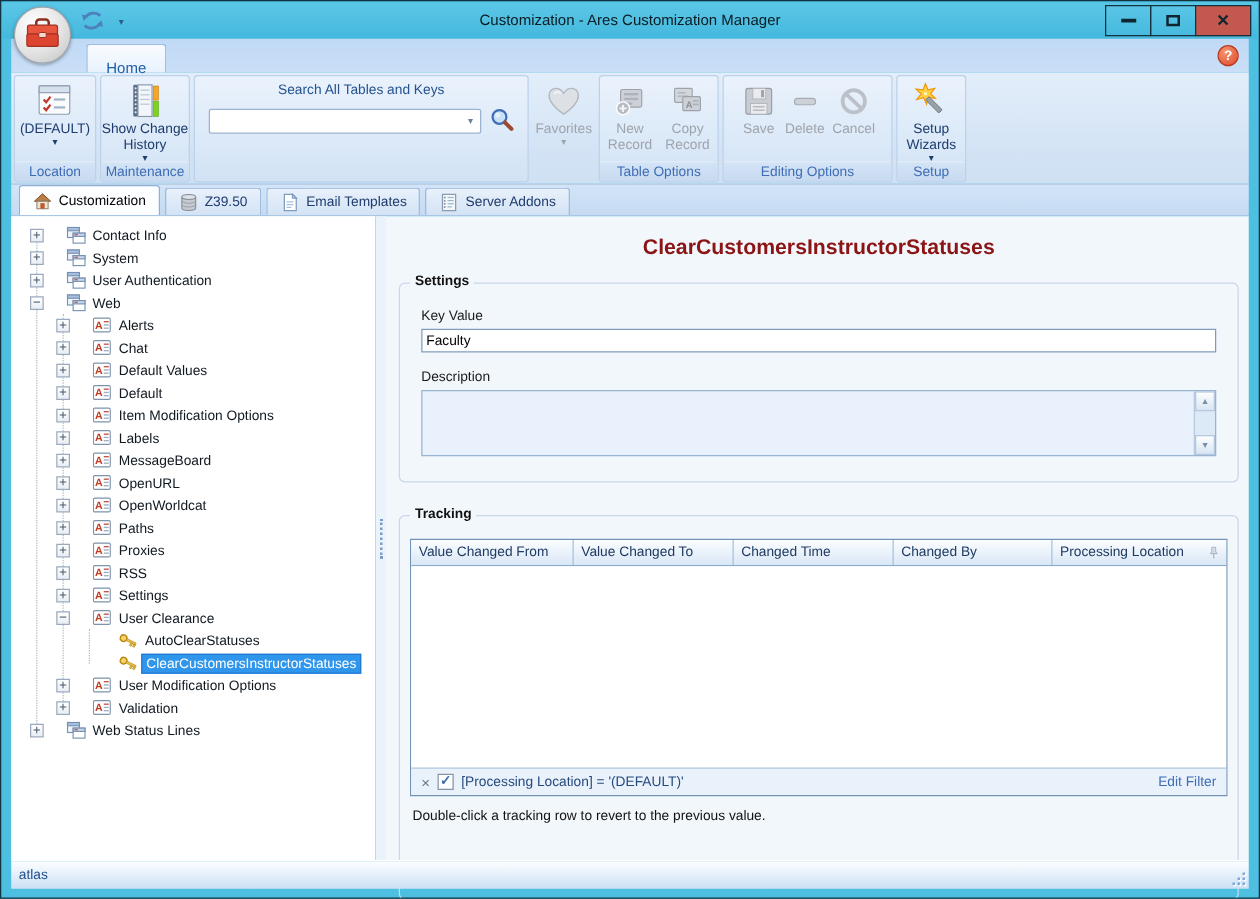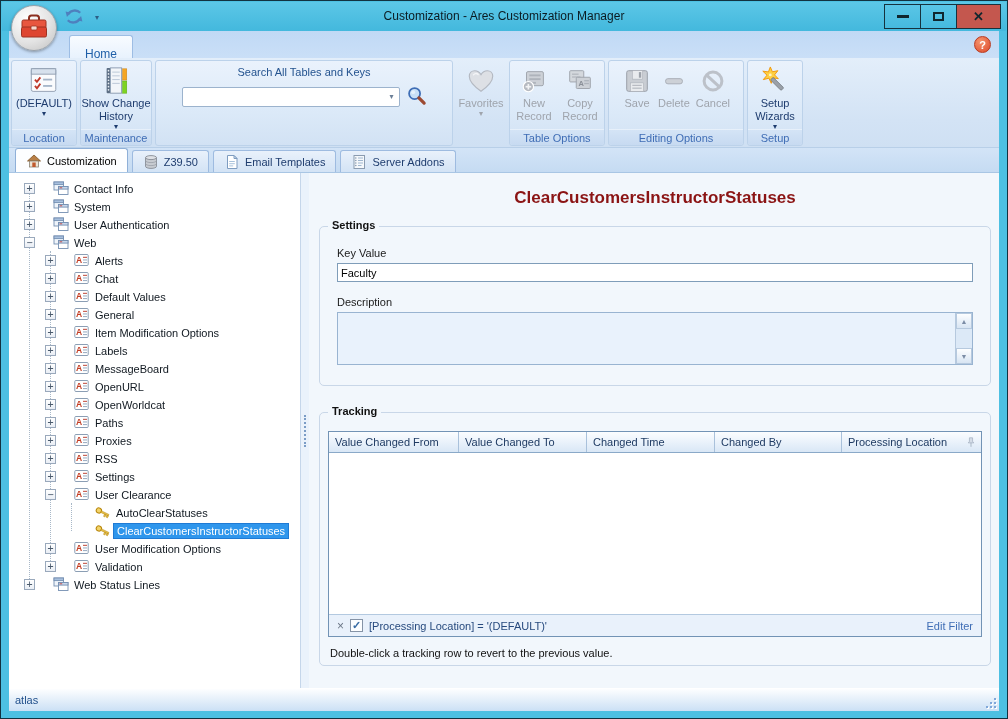--- a/index.html
+++ b/index.html
@@ -102,21 +102,21 @@
   .desc-wrap { position:relative; width:100%; height:53px; border:1px solid #99b4d1;
                background:#e9f2fc; }
   .desc-text { position:absolute; inset:1px 18px 1px 1px; padding:1px 3px; color:#222;
                line-height:13px; overflow:hidden; }
   .vscroll { position:absolute; top:0; right:0; bottom:0; width:17px; background:#dce9f7;
              border-left:1px solid #b6c9de; display:flex; flex-direction:column;
              justify-content:space-between; }
   .sbtn { height:16px; background:linear-gradient(#fdfeff,#d8e5f3); border:1px solid #b6c9de;
           color:#7c8da6; font-size:7px; display:flex; align-items:center; justify-content:center; }
 
-  .gbox-tracking { margin-top:26px; height:254px; padding:18px 8px 8px 8px; }
+  .gbox-tracking { margin-top:26px; height:308px; padding:18px 8px 8px 8px; }
   .grid { border:1px solid #7293b5; background:#fff; }
   .grid-header { display:flex; height:21px; background:linear-gradient(#fbfdff,#d9e7f6);
                  border-bottom:1px solid #8aa9c8; }
   .hcell { display:flex; align-items:center; padding:0 6px; color:#1f3b63;
            border-right:1px solid #a9c1db; position:relative; }
   .hcell.last { border-right:none; flex:1; justify-content:space-between; }
   .grid-body { height:161px; background:#fff; }
   .filter-row { height:22px; background:#e9f1fb; border-top:1px solid #b3c9e0;
                 display:flex; align-items:center; padding:0 8px; gap:6px; }
   .filter-x { color:#6b7686; font-size:12px; line-height:12px; }
@@ -227,21 +227,21 @@
                   <rect x="23" y="16" width="4.5" height="13" fill="#7ed321" stroke="#57a80e" stroke-width="0.5"></rect>
                 </svg>
             </span>
             <span class="cap" style="width:76px">Show Change History</span>
             <span class="dd">▾</span>
           </div>
         </div>
         <div class="glabel">Maintenance</div>
       </div>
 
-      <div class="rgroup" style="width:298px">
+      <div class="rgroup" style="width:268px">
         <div class="gbody" style="display:block">
           <div class="search-cap">Search All Tables and Keys</div>
           <div class="search-row">
             <div class="combo">
               <input value="" style="">
               <span class="dd">▾</span>
             </div>
             <span>
               <svg width="21" height="21" viewBox="0 0 22 22">
                   <circle cx="9" cy="9" r="5.8" fill="#c9e0f6" stroke="#3e6db5" stroke-width="1.8"></circle>
@@ -485,21 +485,21 @@
           </div>
           <div class="trow" style="top: 133px;">
             <span class="expander" style="left: 36px;">+</span>
             <svg width="15" height="14" viewBox="0 0 15 14" style="position: absolute; left: 65px; top: 1px;">
               <rect x="0.8" y="1.5" width="13.4" height="11" rx="1" fill="#ffffff" stroke="#7e93ac" stroke-width="0.9"></rect>
               <text x="2" y="10.2" font-size="8.5" font-weight="bold" fill="#c23b22" font-family="Liberation Sans, sans-serif">A</text>
               <rect x="9" y="3.8" width="4" height="1.1" fill="#c4564a"></rect>
               <rect x="9" y="6.4" width="4" height="1.1" fill="#9fb0c4"></rect>
               <rect x="9" y="9" width="4" height="1.1" fill="#9fb0c4"></rect>
             </svg>
-            <span class="tlabel" style="left: 83px;">General</span>
+            <span class="tlabel" style="left: 83px;">Default</span>
           </div>
           <div class="trow" style="top: 151px;">
             <span class="expander" style="left: 36px;">+</span>
             <svg width="15" height="14" viewBox="0 0 15 14" style="position: absolute; left: 65px; top: 1px;">
               <rect x="0.8" y="1.5" width="13.4" height="11" rx="1" fill="#ffffff" stroke="#7e93ac" stroke-width="0.9"></rect>
               <text x="2" y="10.2" font-size="8.5" font-weight="bold" fill="#c23b22" font-family="Liberation Sans, sans-serif">A</text>
               <rect x="9" y="3.8" width="4" height="1.1" fill="#c4564a"></rect>
               <rect x="9" y="6.4" width="4" height="1.1" fill="#9fb0c4"></rect>
               <rect x="9" y="9" width="4" height="1.1" fill="#9fb0c4"></rect>
             </svg>

